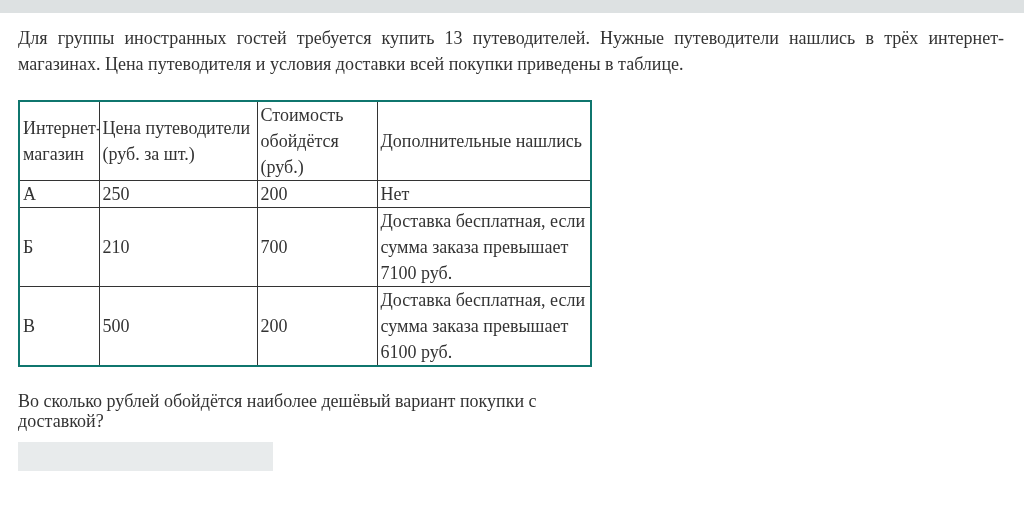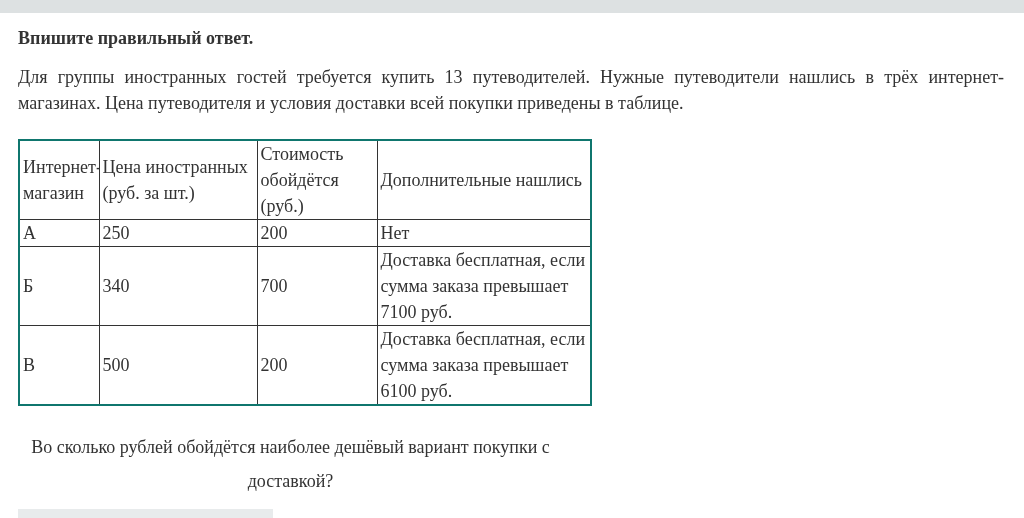--- a/index.html
+++ b/index.html
@@ -50,24 +50,23 @@
     text-align: left;
     vertical-align: middle;
     overflow: hidden;
   }
   col.c1 { width: 80px; }
   col.c2 { width: 158px; }
   col.c3 { width: 120px; }
   col.c4 { width: 214px; }
   .question {
     font-size: 18px;
-    line-height: 34px;
+    line-height: 20px;
     max-width: 545px;
     margin: 24px 0 0 0;
-    text-align: center;
   }
   .answer-input {
     display: block;
     margin-top: 11px;
     width: 255px;
     height: 29px;
     background: #e8ebec;
     border: none;
     outline: none;
     font-family: "Liberation Serif", "DejaVu Serif", serif;
@@ -76,47 +75,46 @@
     padding: 0 8px;
   }
 </style>
 </head>
 <body>
 
 <div class="topbar"></div>
 
 <div class="content">
 
-  <div class="heading">Впишите правильный ответ.</div>
 
   <p class="problem-text">Для группы иностранных гостей требуется купить 13 путеводителей. Нужные путеводители нашлись в трёх интернет-магазинах. Цена путеводителя и условия доставки всей покупки приведены в таблице.</p>
 
   <table class="conditions">
     <colgroup>
       <col class="c1">
         <col class="c2">
         <col class="c3">
         <col class="c4">
     </colgroup>
     <tbody>
       <tr>
         <th>Интернет-магазин</th>
-        <th>Цена иностранных (руб. за шт.)</th>
+        <th>Цена путеводители (руб. за шт.)</th>
         <th>Стоимость обойдётся (руб.)</th>
         <th>Дополнительные нашлись</th>
       </tr>
       <tr>
         <td>А</td>
         <td>250</td>
         <td>200</td>
         <td>Нет</td>
       </tr>
       <tr>
         <td>Б</td>
-        <td>340</td>
+        <td>210</td>
         <td>700</td>
         <td>Доставка бесплатная, если сумма заказа превышает 7100 руб.</td>
       </tr>
       <tr>
         <td>В</td>
         <td>500</td>
         <td>200</td>
         <td>Доставка бесплатная, если сумма заказа превышает 6100 руб.</td>
       </tr>
     </tbody>

